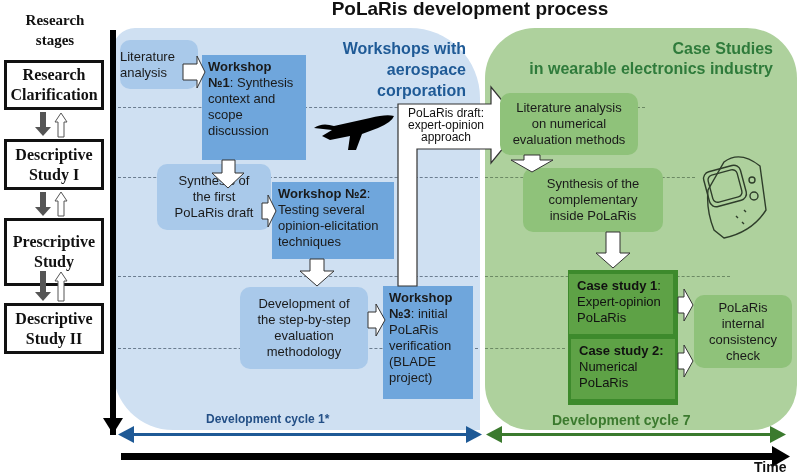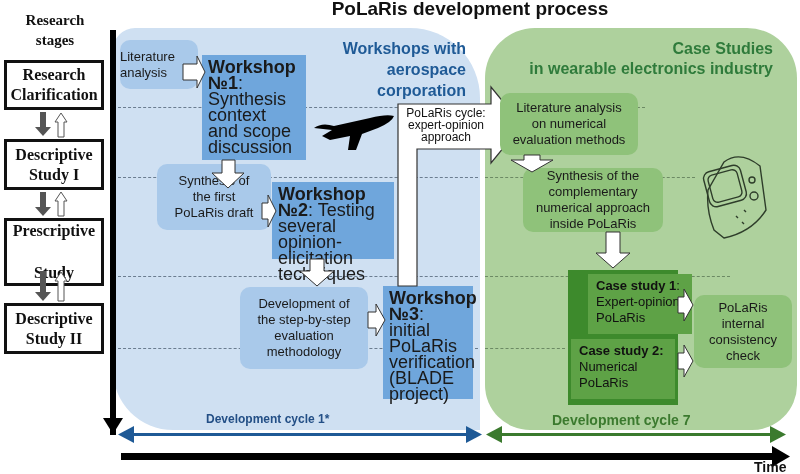--- a/index.html
+++ b/index.html
@@ -7,21 +7,21 @@
   .abs { position:absolute; }
   .title { left:0; width:800px; top:-2px; text-align:center; font-weight:bold; font-size:19px; color:#111; padding-left:140px; box-sizing:border-box; }
   .serif { font-family:"Liberation Serif", serif; font-weight:bold; color:#111; }
   .stages-label { left:8px; top:10px; width:94px; text-align:center; font-size:15px; line-height:20px; }
   .stage { left:4px; width:100px; border:3px solid #111; background:#fff; text-align:center; font-size:16px; line-height:20px; box-sizing:border-box; display:flex; flex-direction:column; justify-content:center; }
   .blue-zone { left:113px; top:28px; width:367px; height:402px; background:#cfe0f2; border-radius:0 70px 0 60px; border-top-left-radius:22px; }
   .green-zone { left:485px; top:28px; width:312px; height:402px; background:#aed19d; border-radius:50px 50px 45px 45px; }
   .zone-title-blue { color:#1f5a96; font-weight:bold; font-size:16px; text-align:right; line-height:21px; }
   .zone-title-green { color:#2f7b3b; font-weight:bold; font-size:16px; text-align:right; line-height:20px; }
   .box-lb { background:#a9c9ea; border-radius:10px; color:#1a1a1a; font-size:13px; line-height:16px; text-align:center; display:flex; flex-direction:column; justify-content:center; }
-  .box-db { background:#6fa6dc; color:#1a1a1a; font-size:18px; line-height:16px; padding:4px 6px; box-sizing:border-box; }
+  .box-db { background:#6fa6dc; color:#1a1a1a; font-size:13px; line-height:16px; padding:4px 6px; box-sizing:border-box; }
   .box-g { background:#8fc27a; border-radius:10px; color:#1a1a1a; font-size:13px; line-height:16px; text-align:center; display:flex; flex-direction:column; justify-content:center; }
   .box-dg-outer { background:#3d8a2c; }
   .box-dg { background:#5ea246; color:#111; font-size:13px; line-height:16px; padding:4px 8px; box-sizing:border-box; position:absolute; }
   .dash { height:0; border-top:1px dashed #6b7d90; }
   .dash-g { height:0; border-top:1px dashed #6c8a64; }
   .cycle1 { color:#234f86; font-weight:bold; font-size:12px; }
   .cycle2 { color:#3b7a2e; font-weight:bold; font-size:14px; }
   b { font-weight:bold; }
   svg { position:absolute; overflow:visible; }
 </style>
@@ -36,21 +36,21 @@
 </div>
 
 <div class="abs stage serif" style="top:60px;height:50px;">
   <span>Research</span>
   <span>Clarification</span>
 </div>
 <div class="abs stage serif" style="top:139px;height:51px;">
   <span>Descriptive</span>
   <span>Study I</span>
 </div>
-<div class="abs stage serif" style="top:218px;height:68px;justify-content:space-between;">
+<div class="abs stage serif" style="top:218px;height:68px;">
   <span>Prescriptive</span>
   <span>Study</span>
 </div>
 <div class="abs stage serif" style="top:303px;height:51px;">
   <span>Descriptive</span>
   <span>Study II</span>
 </div>
 
 <svg style="left:0;top:0;width:120px;height:360px;">
   <g fill="#555">
@@ -130,43 +130,42 @@
     <polygon points="222,160 235,160 235,173 244,173 228,188 212,173 222,173"></polygon>
     <polygon points="262,203 268,203 268,195 276,211 268,227 268,219 262,219"></polygon>
     <polygon points="310,259 324,259 324,271 334,271 317,286 300,271 310,271"></polygon>
     <polygon points="368,312 376,312 376,304 385,320 376,336 376,328 368,328"></polygon>
   </g>
 
   <polygon points="398,286 398,152 416,152 416,156 500,156 500,93 505,93 400,93 400,104 400,152 398,152" fill="none" stroke="none"></polygon>
   <path d="M 398 286 L 398 104 L 491 104 L 491 87 L 522 125 L 491 163 L 491 149 L 417 149 L 417 286 Z" fill="#fff" stroke="#333" stroke-width="1.2"></path>
 </svg>
 <div class="abs" style="left:400px;top:107px;width:92px;text-align:center;font-size:12px;line-height:12px;color:#111;">
-  <div>PoLaRis cycle:</div>
+  <div>PoLaRis draft:</div>
   <div>expert-opinion</div>
   <div>approach</div>
 </div>
 
 <svg style="left:312px;top:108px;width:85px;height:45px;">
   <path d="M2 20 Q10 14 22 18 L58 10 Q74 6 82 8 Q80 14 66 20 L50 26 L44 42 L36 42 L38 28 L18 32 L10 28 L20 22 Z" fill="#000"></path>
 </svg>
 
 <div class="abs box-g" style="left:500px;top:93px;width:138px;height:62px;">
   <span>Literature analysis</span>
   <span>on numerical</span>
   <span>evaluation methods</span>
 </div>
 <div class="abs box-g" style="left:523px;top:168px;width:140px;height:64px;">
   <span>Synthesis of the</span>
   <span>complementary</span>
-  <span>numerical approach</span>
   <span>inside PoLaRis</span>
 </div>
 
 <div class="abs box-dg-outer" style="left:568px;top:270px;width:110px;height:135px;">
-  <div class="box-dg" style="left:20px;top:4px;width:104px;height:60px;">
+  <div class="box-dg" style="left:1px;top:4px;width:104px;height:60px;">
     <b>Case study 1</b><span>:</span><br>
     <span>Expert-opinion</span><br>
     <span>PoLaRis</span>
   </div>
   <div class="box-dg" style="left:3px;top:69px;width:104px;height:60px;">
     <b>Case study 2:</b><br>
     <span>Numerical</span><br>
     <span>PoLaRis</span>
   </div>
 </div>

